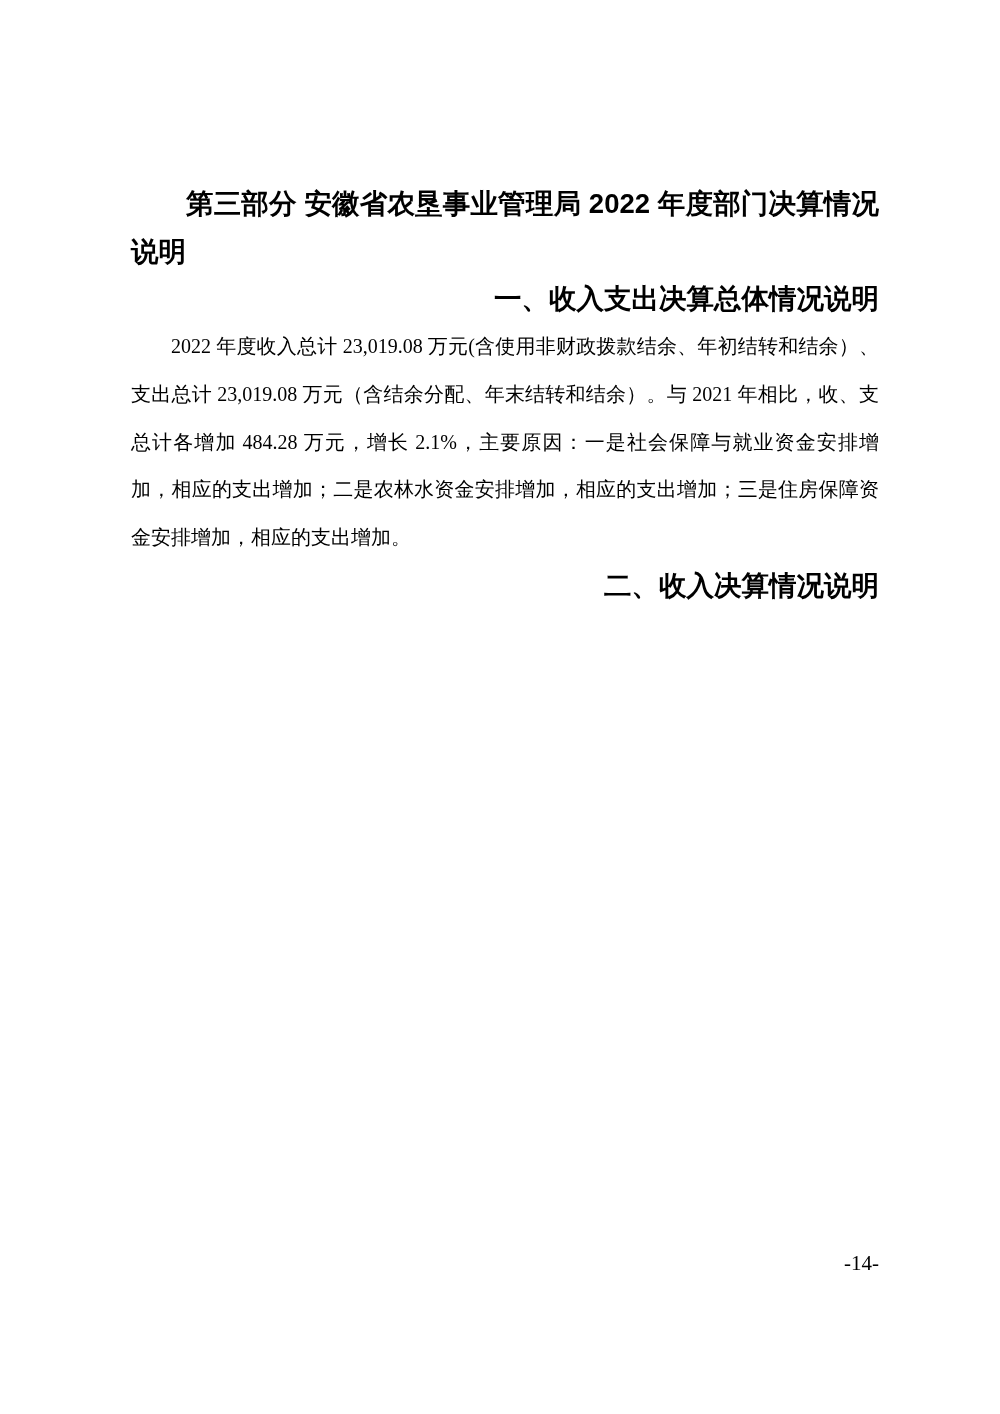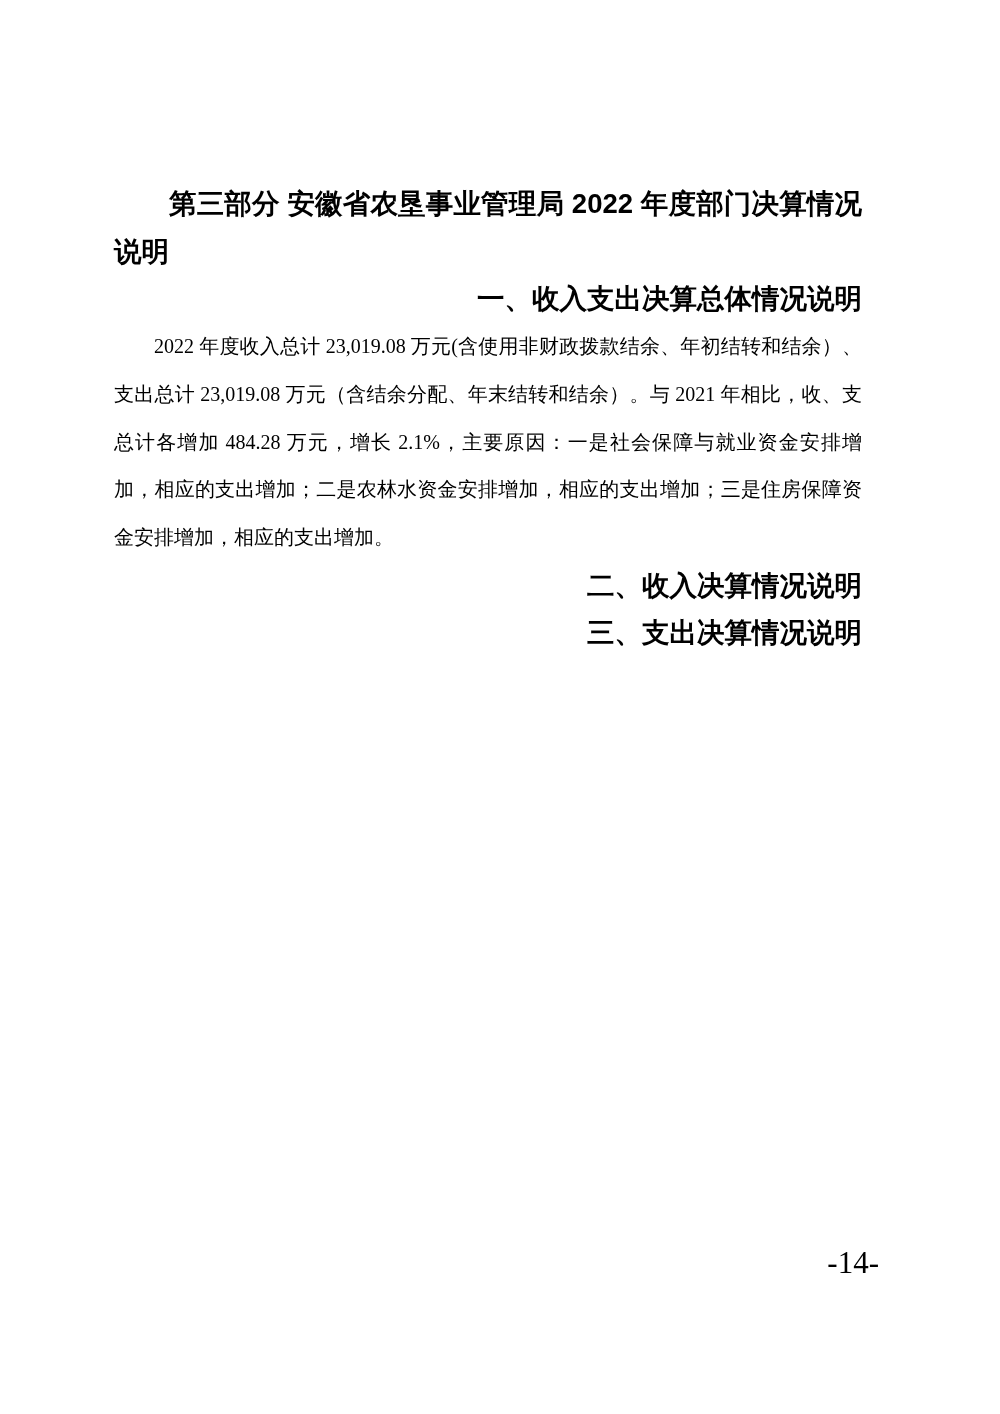--- a/index.html
+++ b/index.html
@@ -11,21 +11,21 @@
     position: relative;
     width: 1000px;
     height: 1414px;
     background: #ffffff;
     margin: 0 auto;
     overflow: hidden;
     color: #000000;
   }
   .content {
     position: absolute;
-    left: 114px;
+    left: 131px;
     top: 180px;
     width: 748px;
     font-size: 27px;
     line-height: 47.7px;
     text-align: justify;
     text-justify: inter-ideograph;
     word-break: normal;
   }
   .doc-title {
     margin: 0;
@@ -54,38 +54,37 @@
     line-height: 47.7px;
     text-indent: 2em;
     text-align: justify;
     text-justify: inter-ideograph;
   }
   .page-number {
     position: absolute;
     right: 121px;
     top: 1243px;
     font-family: "Liberation Serif", "DejaVu Serif", serif;
-    font-size: 31px;
+    font-size: 21px;
     line-height: 40px;
     color: #000000;
     text-align: right;
   }
 </style>
 </head>
 <body>
 
 <div class="page">
   <div class="content">
 
     <h1 class="doc-title">第三部分 安徽省农垦事业管理局 2022 年度部门决算情况说明</h1>
 
     <h2 class="section-heading">一、收入支出决算总体情况说明</h2>
     <p class="body-para">2022 年度收入总计 23,019.08 万元(含使用非财政拨款结余、年初结转和结余）、支出总计 23,019.08 万元（含结余分配、年末结转和结余）。与 2021 年相比，收、支总计各增加 484.28 万元，增长 2.1%，主要原因：一是社会保障与就业资金安排增加，相应的支出增加；二是农林水资金安排增加，相应的支出增加；三是住房保障资金安排增加，相应的支出增加。</p>
 
     <h2 class="section-heading">二、收入决算情况说明</h2>
 
-    <h2 class="section-heading">三、支出决算情况说明</h2>
 
 
   </div>
 
   <div class="page-number">-14-</div>
 </div>
 
 </body></html>

